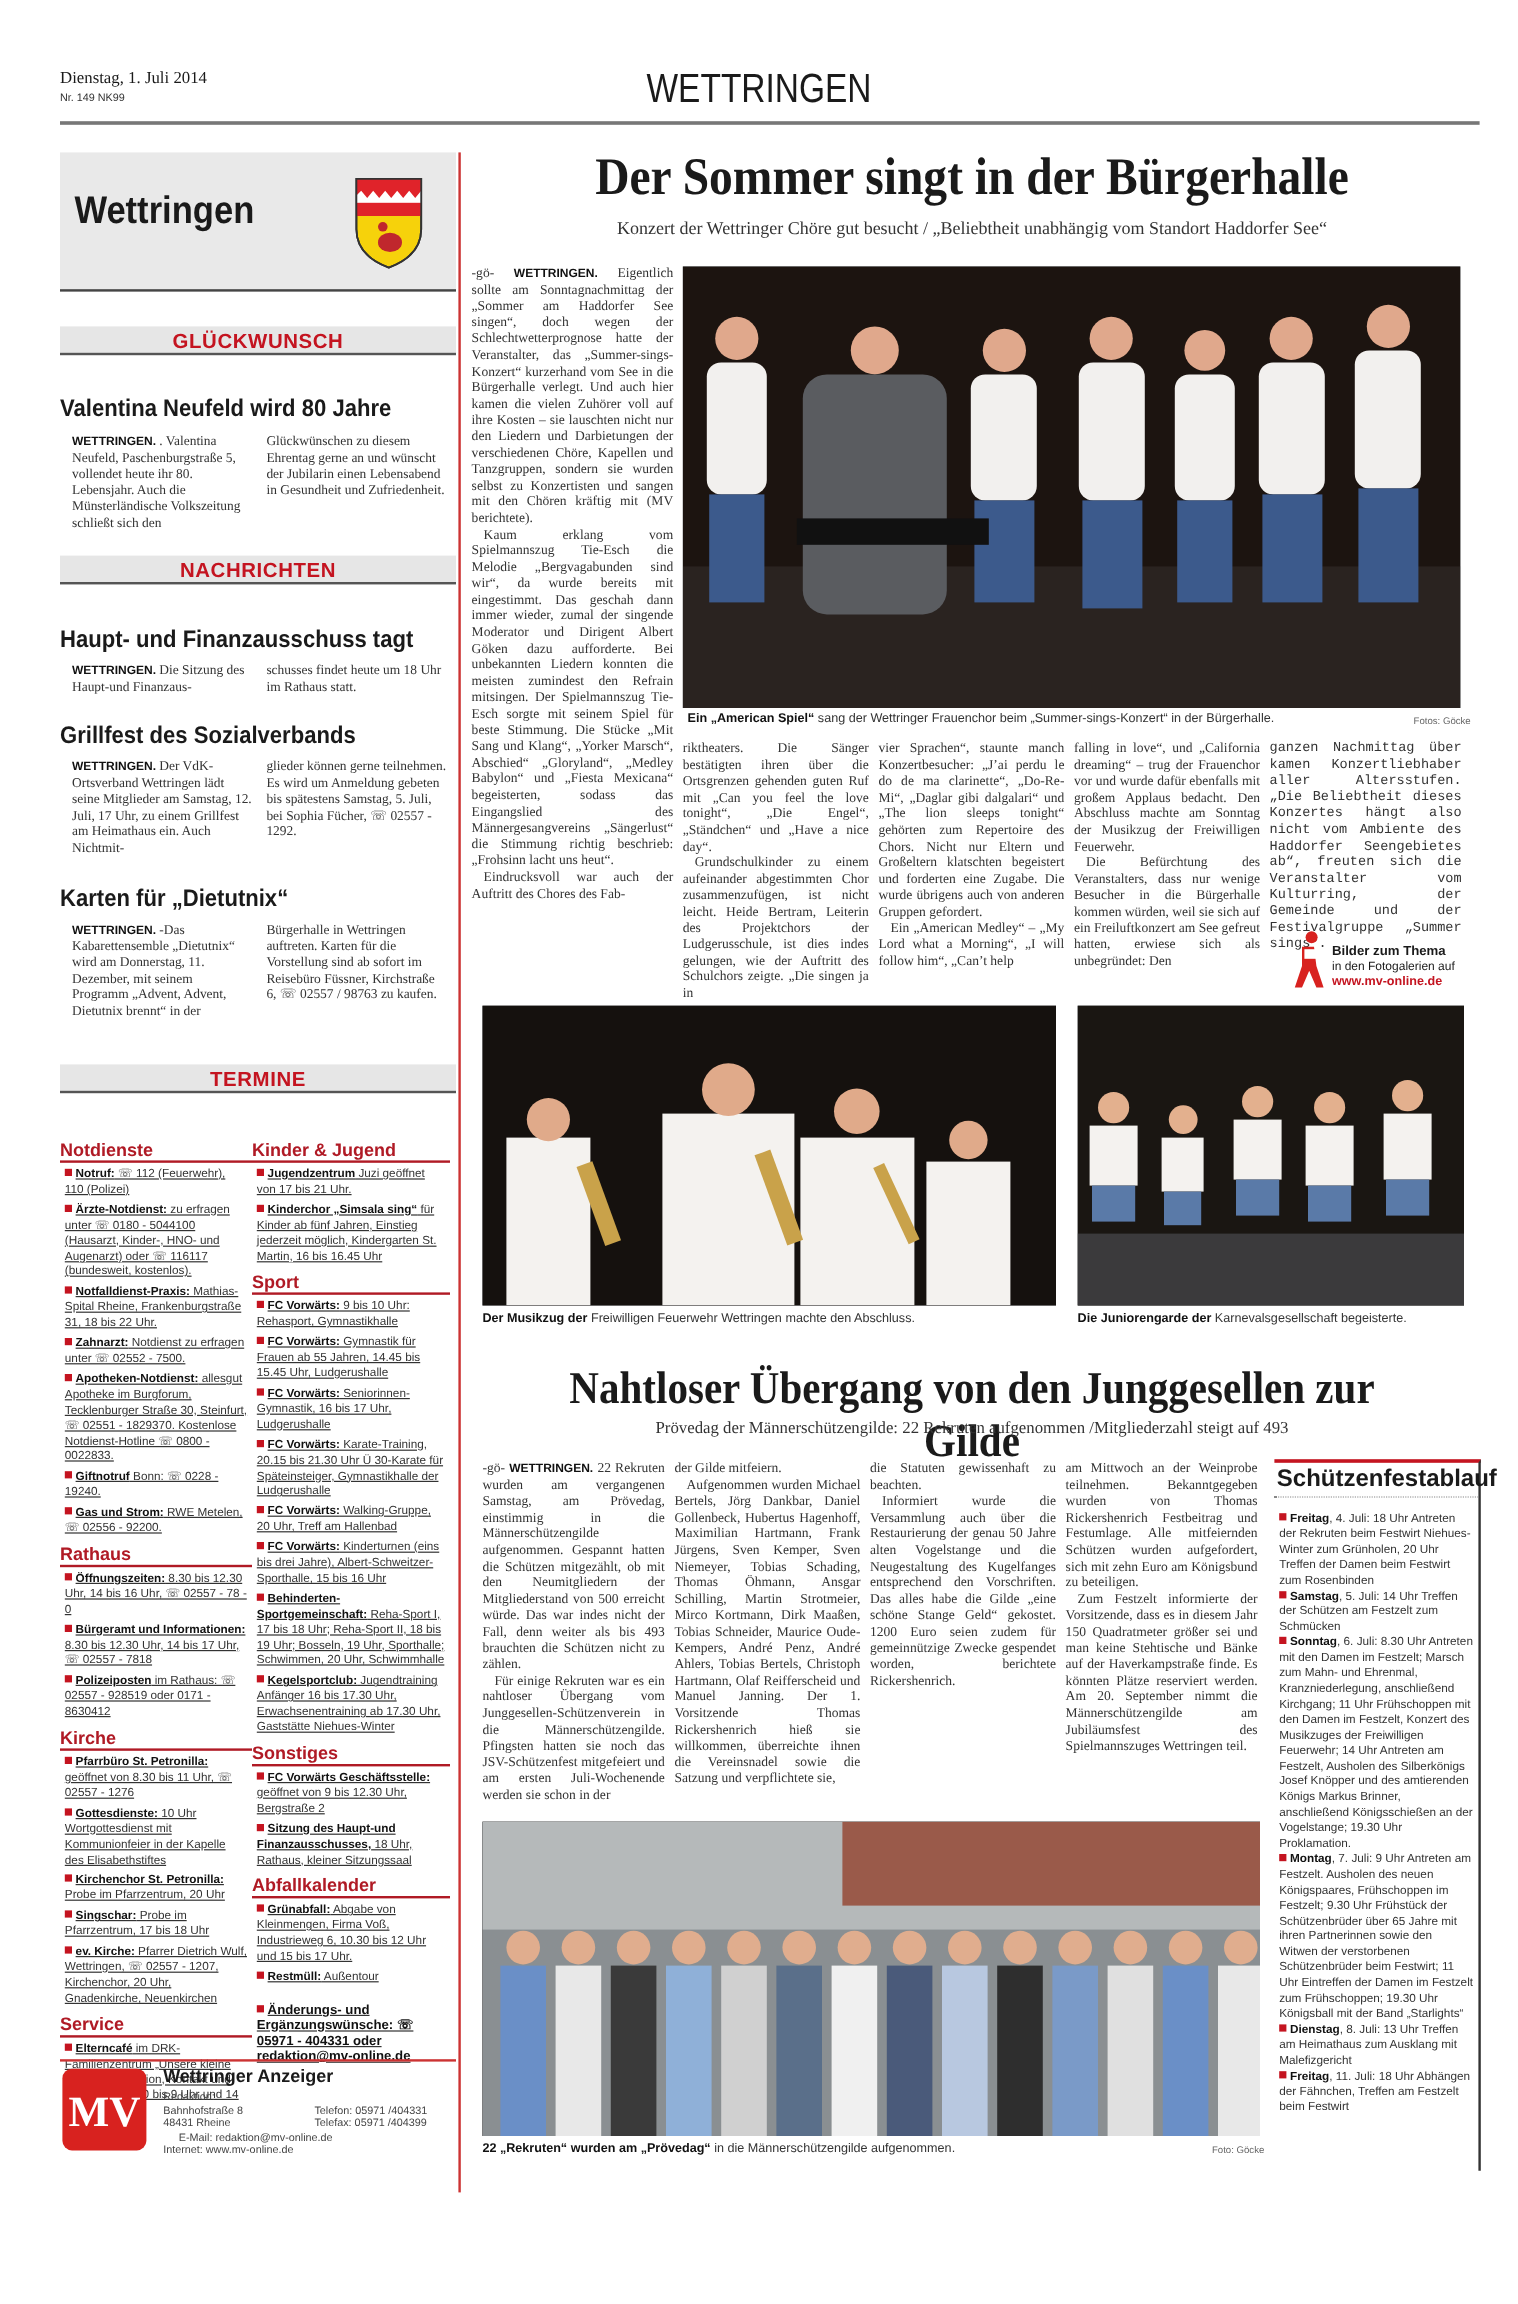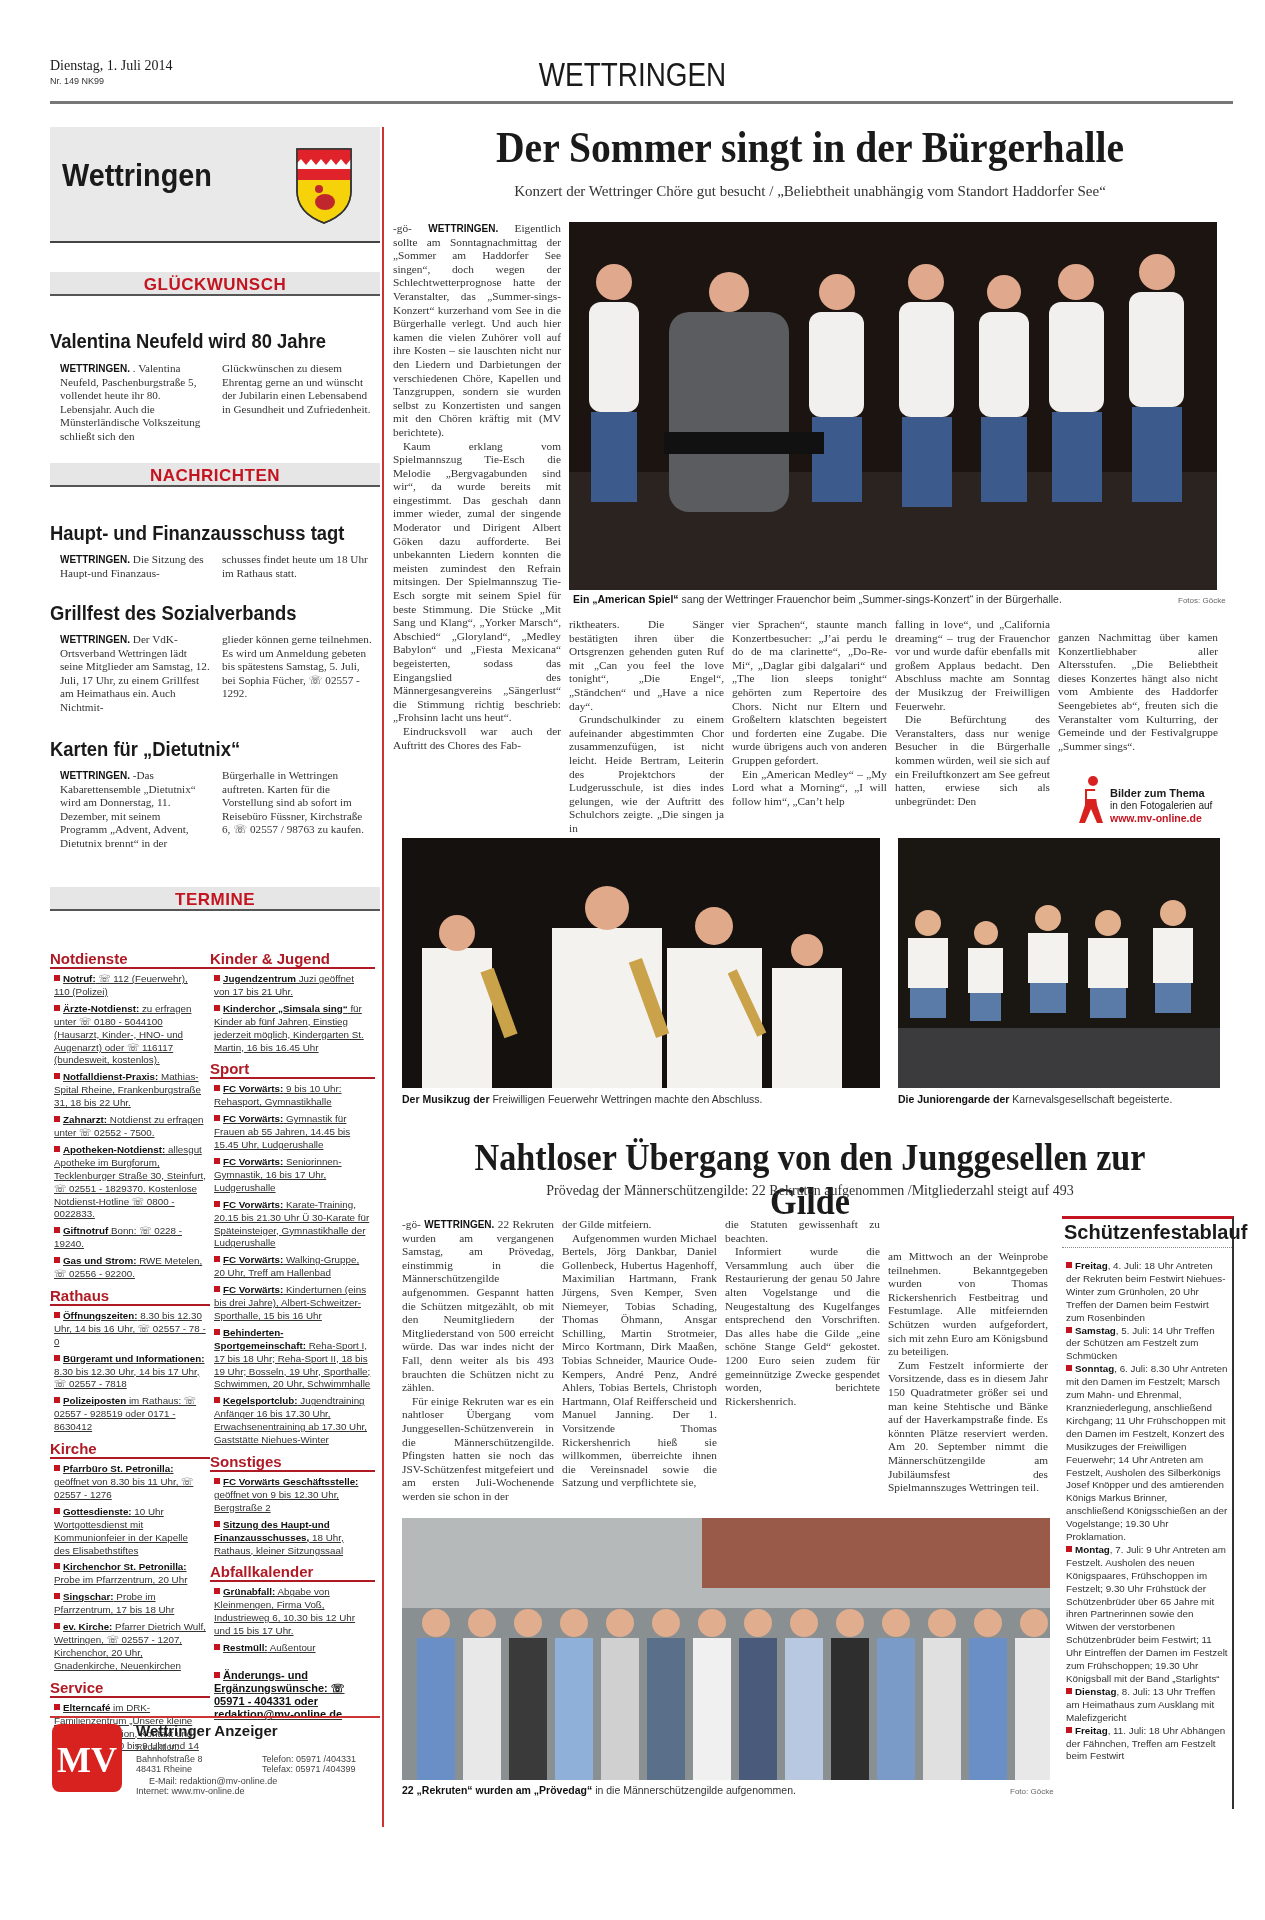--- a/index.html
+++ b/index.html
@@ -198,21 +198,21 @@
   <p>Grundschulkinder zu einem aufeinander abgestimmten Chor zusammenzufügen, ist nicht leicht. Heide Bertram, Leiterin des Projektchors der Ludgerusschule, ist dies indes gelungen, wie der Auftritt des Schulchors zeigte. „Die singen ja in</p>
 </div>
 <div class="abs body" style="left:732px;top:618px;width:155px;">
   <p class="first">vier Sprachen“, staunte manch Konzertbesucher: „J’ai perdu le do de ma clarinette“, „Do-Re-Mi“, „Daglar gibi dalgalari“ und „The lion sleeps tonight“ gehörten zum Repertoire des Chors. Nicht nur Eltern und Großeltern klatschten begeistert und forderten eine Zugabe. Die wurde übrigens auch von anderen Gruppen gefordert.</p>
   <p>Ein „American Medley“ – „My Lord what a Morning“, „I will follow him“, „Can’t help</p>
 </div>
 <div class="abs body" style="left:895px;top:618px;width:155px;">
   <p class="first">falling in love“, und „California dreaming“ – trug der Frauenchor vor und wurde dafür ebenfalls mit großem Applaus bedacht. Den Abschluss machte am Sonntag der Musikzug der Freiwilligen Feuerwehr.</p>
   <p>Die Befürchtung des Veranstalters, dass nur wenige Besucher in die Bürgerhalle kommen würden, weil sie sich auf ein Freiluftkonzert am See gefreut hatten, erwiese sich als unbegründet: Den</p>
 </div>
-<div class="abs body" style="left:1058px;top:631px;width:160px;">
+<div class="abs body" style="left:1058px;top:618px;width:160px;font-family:Liberation Mono, monospace;">
   <p class="first">ganzen Nachmittag über kamen Konzertliebhaber aller Altersstufen. „Die Beliebtheit dieses Konzertes hängt also nicht vom Ambiente des Haddorfer Seengebietes ab“, freuten sich die Veranstalter vom Kulturring, der Gemeinde und der Festivalgruppe „Summer sings“.</p>
 </div>
 
 <div class="abs" id="promo">
   <svg class="abs" style="left:0;top:0;" width="30" height="50" viewBox="0 0 30 50">
     <circle cx="18" cy="6" r="5" fill="#d8221f"></circle>
     <path d="M10 14 L20 14 L22 30 L28 48 L22 48 L16 34 L10 48 L4 48 L10 30 Z" fill="#d8221f"></path>
     <rect x="12" y="16" width="10" height="8" fill="#fff"></rect>
   </svg>
   <div class="abs sans" style="left:35px;top:12px;font-size:11px;font-weight:bold;white-space:nowrap;">Bilder zum Thema</div>
@@ -281,21 +281,21 @@
   <p>Für einige Rekruten war es ein nahtloser Übergang vom Junggesellen-Schützenverein in die Männerschützengilde. Pfingsten hatten sie noch das JSV-Schützenfest mitgefeiert und am ersten Juli-Wochenende werden sie schon in der</p>
 </div>
 <div class="abs body" style="left:562px;top:1218px;width:155px;">
   <p class="first">der Gilde mitfeiern.</p>
   <p>Aufgenommen wurden Michael Bertels, Jörg Dankbar, Daniel Gollenbeck, Hubertus Hagenhoff, Maximilian Hartmann, Frank Jürgens, Sven Kemper, Sven Niemeyer, Tobias Schading, Thomas Öhmann, Ansgar Schilling, Martin Strotmeier, Mirco Kortmann, Dirk Maaßen, Tobias Schneider, Maurice Oude-Kempers, André Penz, André Ahlers, Tobias Bertels, Christoph Hartmann, Olaf Reifferscheid und Manuel Janning. Der 1. Vorsitzende Thomas Rickershenrich hieß sie willkommen, überreichte ihnen die Vereinsnadel sowie die Satzung und verpflichtete sie,</p>
 </div>
 <div class="abs body" style="left:725px;top:1218px;width:155px;">
   <p class="first">die Statuten gewissenhaft zu beachten.</p>
   <p>Informiert wurde die Versammlung auch über die Restaurierung der genau 50 Jahre alten Vogelstange und die Neugestaltung des Kugelfanges entsprechend den Vorschriften. Das alles habe die Gilde „eine schöne Stange Geld“ gekostet. 1200 Euro seien zudem für gemeinnützige Zwecke gespendet worden, berichtete Rickershenrich.</p>
 </div>
-<div class="abs body" style="left:888px;top:1218px;width:160px;margin-top:32px;">
+<div class="abs body" style="left:888px;top:1218px;width:160px;">
   <p class="first">am Mittwoch an der Weinprobe teilnehmen. Bekanntgegeben wurden von Thomas Rickershenrich Festbeitrag und Festumlage. Alle mitfeiernden Schützen wurden aufgefordert, sich mit zehn Euro am Königsbund zu beteiligen.</p>
   <p>Zum Festzelt informierte der Vorsitzende, dass es in diesem Jahr 150 Quadratmeter größer sei und man keine Stehtische und Bänke auf der Haverkampstraße finde. Es könnten Plätze reserviert werden. Am 20. September nimmt die Männerschützengilde am Jubiläumsfest des Spielmannszuges Wettringen teil.</p>
 </div>
 
 <div class="abs" id="sfa-box">
   <div id="sfa-head">Schützenfestablauf</div>
   <div id="sfa-list">
       <div><span class="sq"></span><b>Freitag</b><span>, 4. Juli: 18 Uhr Antreten der Rekruten beim Festwirt Niehues-Winter zum Grünholen, 20 Uhr Treffen der Damen beim Festwirt zum Rosenbinden</span></div>
       <div><span class="sq"></span><b>Samstag</b><span>, 5. Juli: 14 Uhr Treffen der Schützen am Festzelt zum Schmücken</span></div>
       <div><span class="sq"></span><b>Sonntag</b><span>, 6. Juli: 8.30 Uhr Antreten mit den Damen im Festzelt; Marsch zum Mahn- und Ehrenmal, Kranzniederlegung, anschließend Kirchgang; 11 Uhr Frühschoppen mit den Damen im Festzelt, Konzert des Musikzuges der Freiwilligen Feuerwehr; 14 Uhr Antreten am Festzelt, Ausholen des Silberkönigs Josef Knöpper und des amtierenden Königs Markus Brinner, anschließend Königsschießen an der Vogelstange; 19.30 Uhr Proklamation.</span></div>

